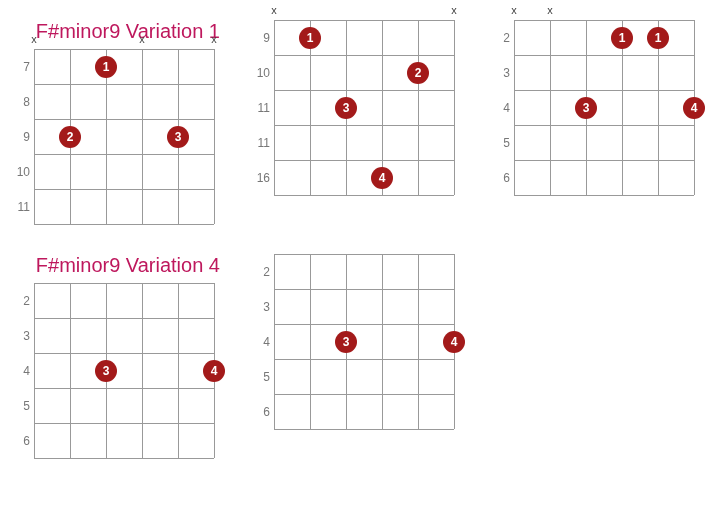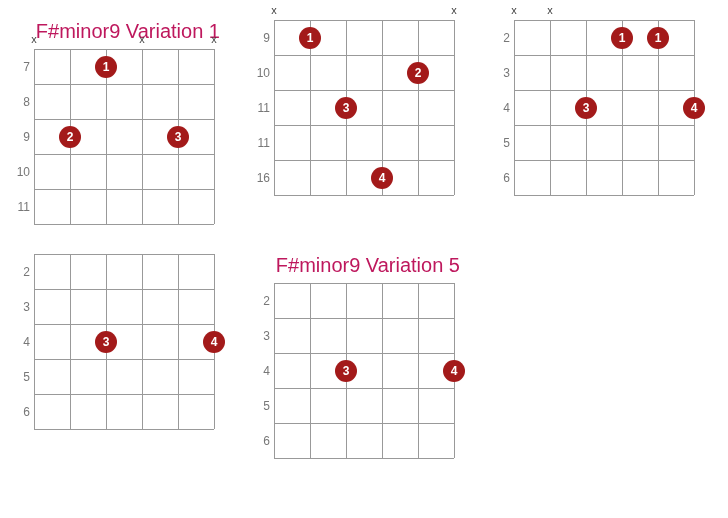--- a/index.html
+++ b/index.html
@@ -177,20 +177,21 @@
             <div class="fret-label" style="top: 122.5px;">5</div>
             <div class="fret-label" style="top: 157.5px;">6</div>
             <div class="dot" style="left: 108px; top: 17.5px;">1</div>
             <div class="dot" style="left: 144px; top: 17.5px;">1</div>
             <div class="dot" style="left: 72px; top: 87.5px;">3</div>
             <div class="dot" style="left: 180px; top: 87.5px;">4</div>
           </div>
         </div>
       </div>
       <div class="chord-block">
+        <div class="title">F#minor9 Variation 4</div>
         <div class="diagram-wrap">
           <div class="dg">
             <div class="mute-row"></div>
             <div class="fret-line" style="top: 0px;"></div>
             <div class="fret-line" style="top: 35px;"></div>
             <div class="fret-line" style="top: 70px;"></div>
             <div class="fret-line" style="top: 105px;"></div>
             <div class="fret-line" style="top: 140px;"></div>
             <div class="fret-line" style="top: 175px;"></div>
             <div class="string-line" style="left: 0px;"></div>
@@ -203,21 +204,20 @@
             <div class="fret-label" style="top: 52.5px;">3</div>
             <div class="fret-label" style="top: 87.5px;">4</div>
             <div class="fret-label" style="top: 122.5px;">5</div>
             <div class="fret-label" style="top: 157.5px;">6</div>
             <div class="dot" style="left: 72px; top: 87.5px;">3</div>
             <div class="dot" style="left: 180px; top: 87.5px;">4</div>
           </div>
         </div>
       </div>
       <div class="chord-block">
-        <div class="title">F#minor9 Variation 5</div>
         <div class="diagram-wrap">
           <div class="dg">
             <div class="mute-row"></div>
             <div class="fret-line" style="top: 0px;"></div>
             <div class="fret-line" style="top: 35px;"></div>
             <div class="fret-line" style="top: 70px;"></div>
             <div class="fret-line" style="top: 105px;"></div>
             <div class="fret-line" style="top: 140px;"></div>
             <div class="fret-line" style="top: 175px;"></div>
             <div class="string-line" style="left: 0px;"></div>

